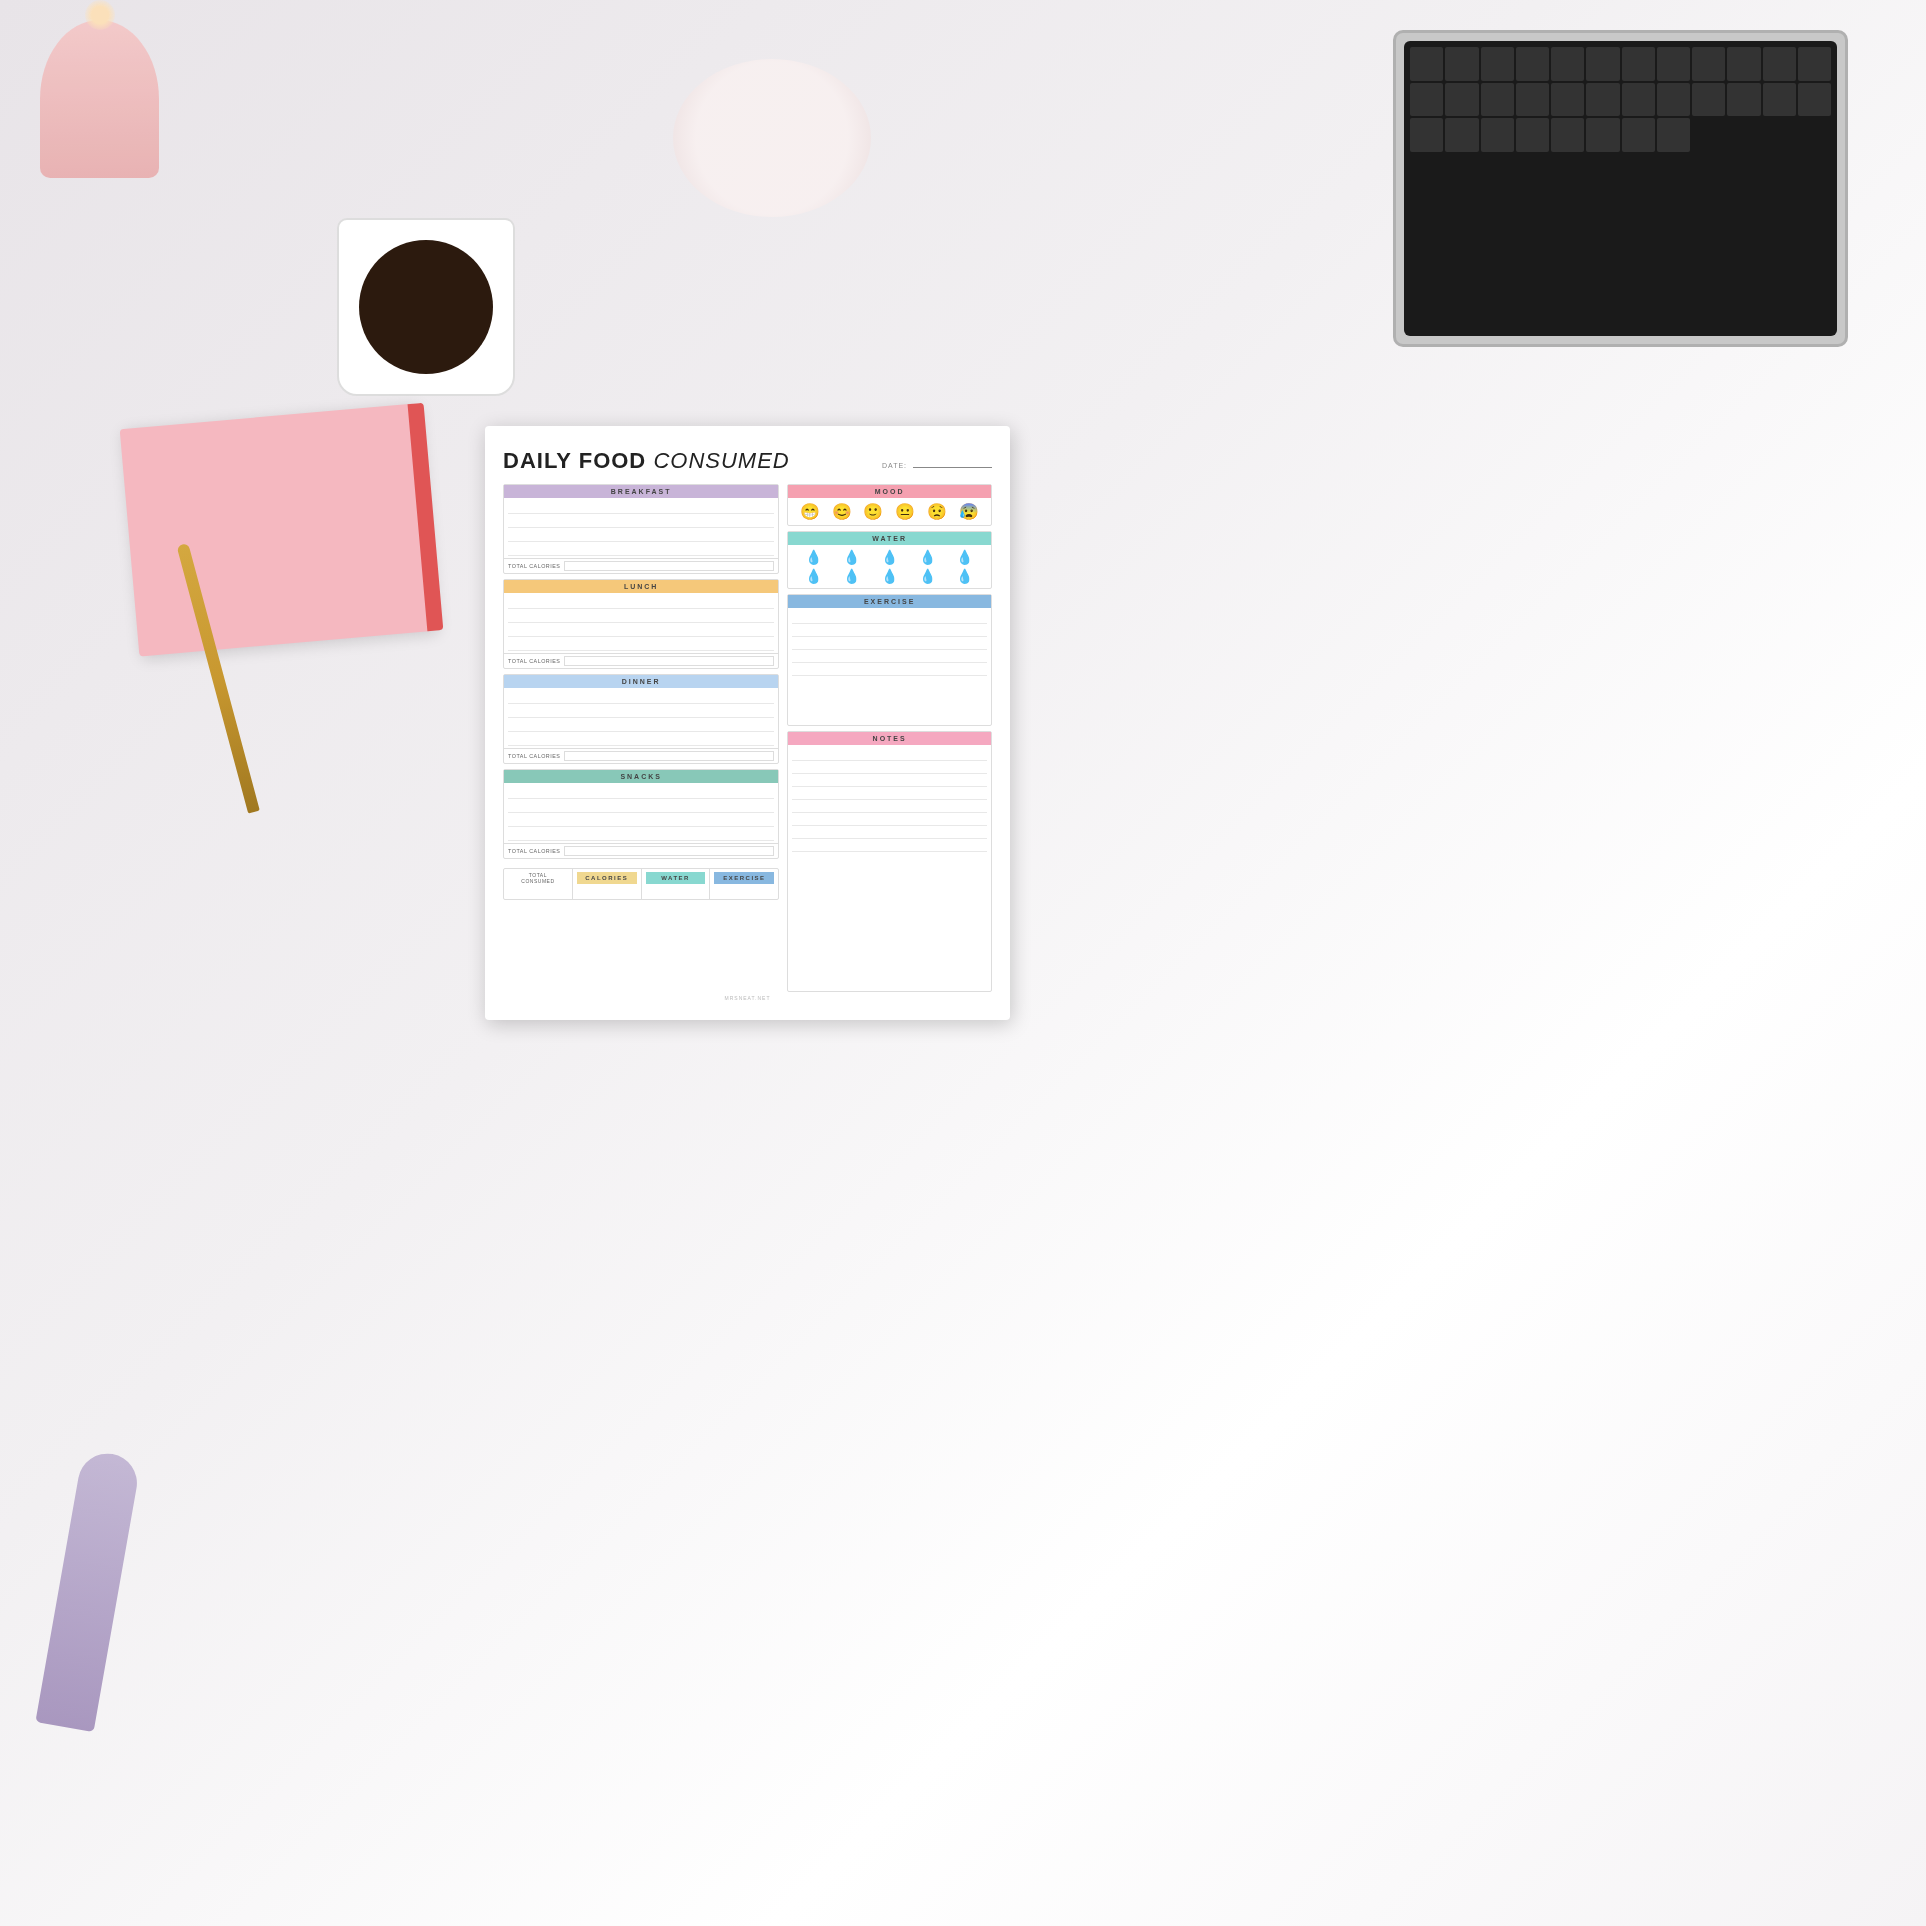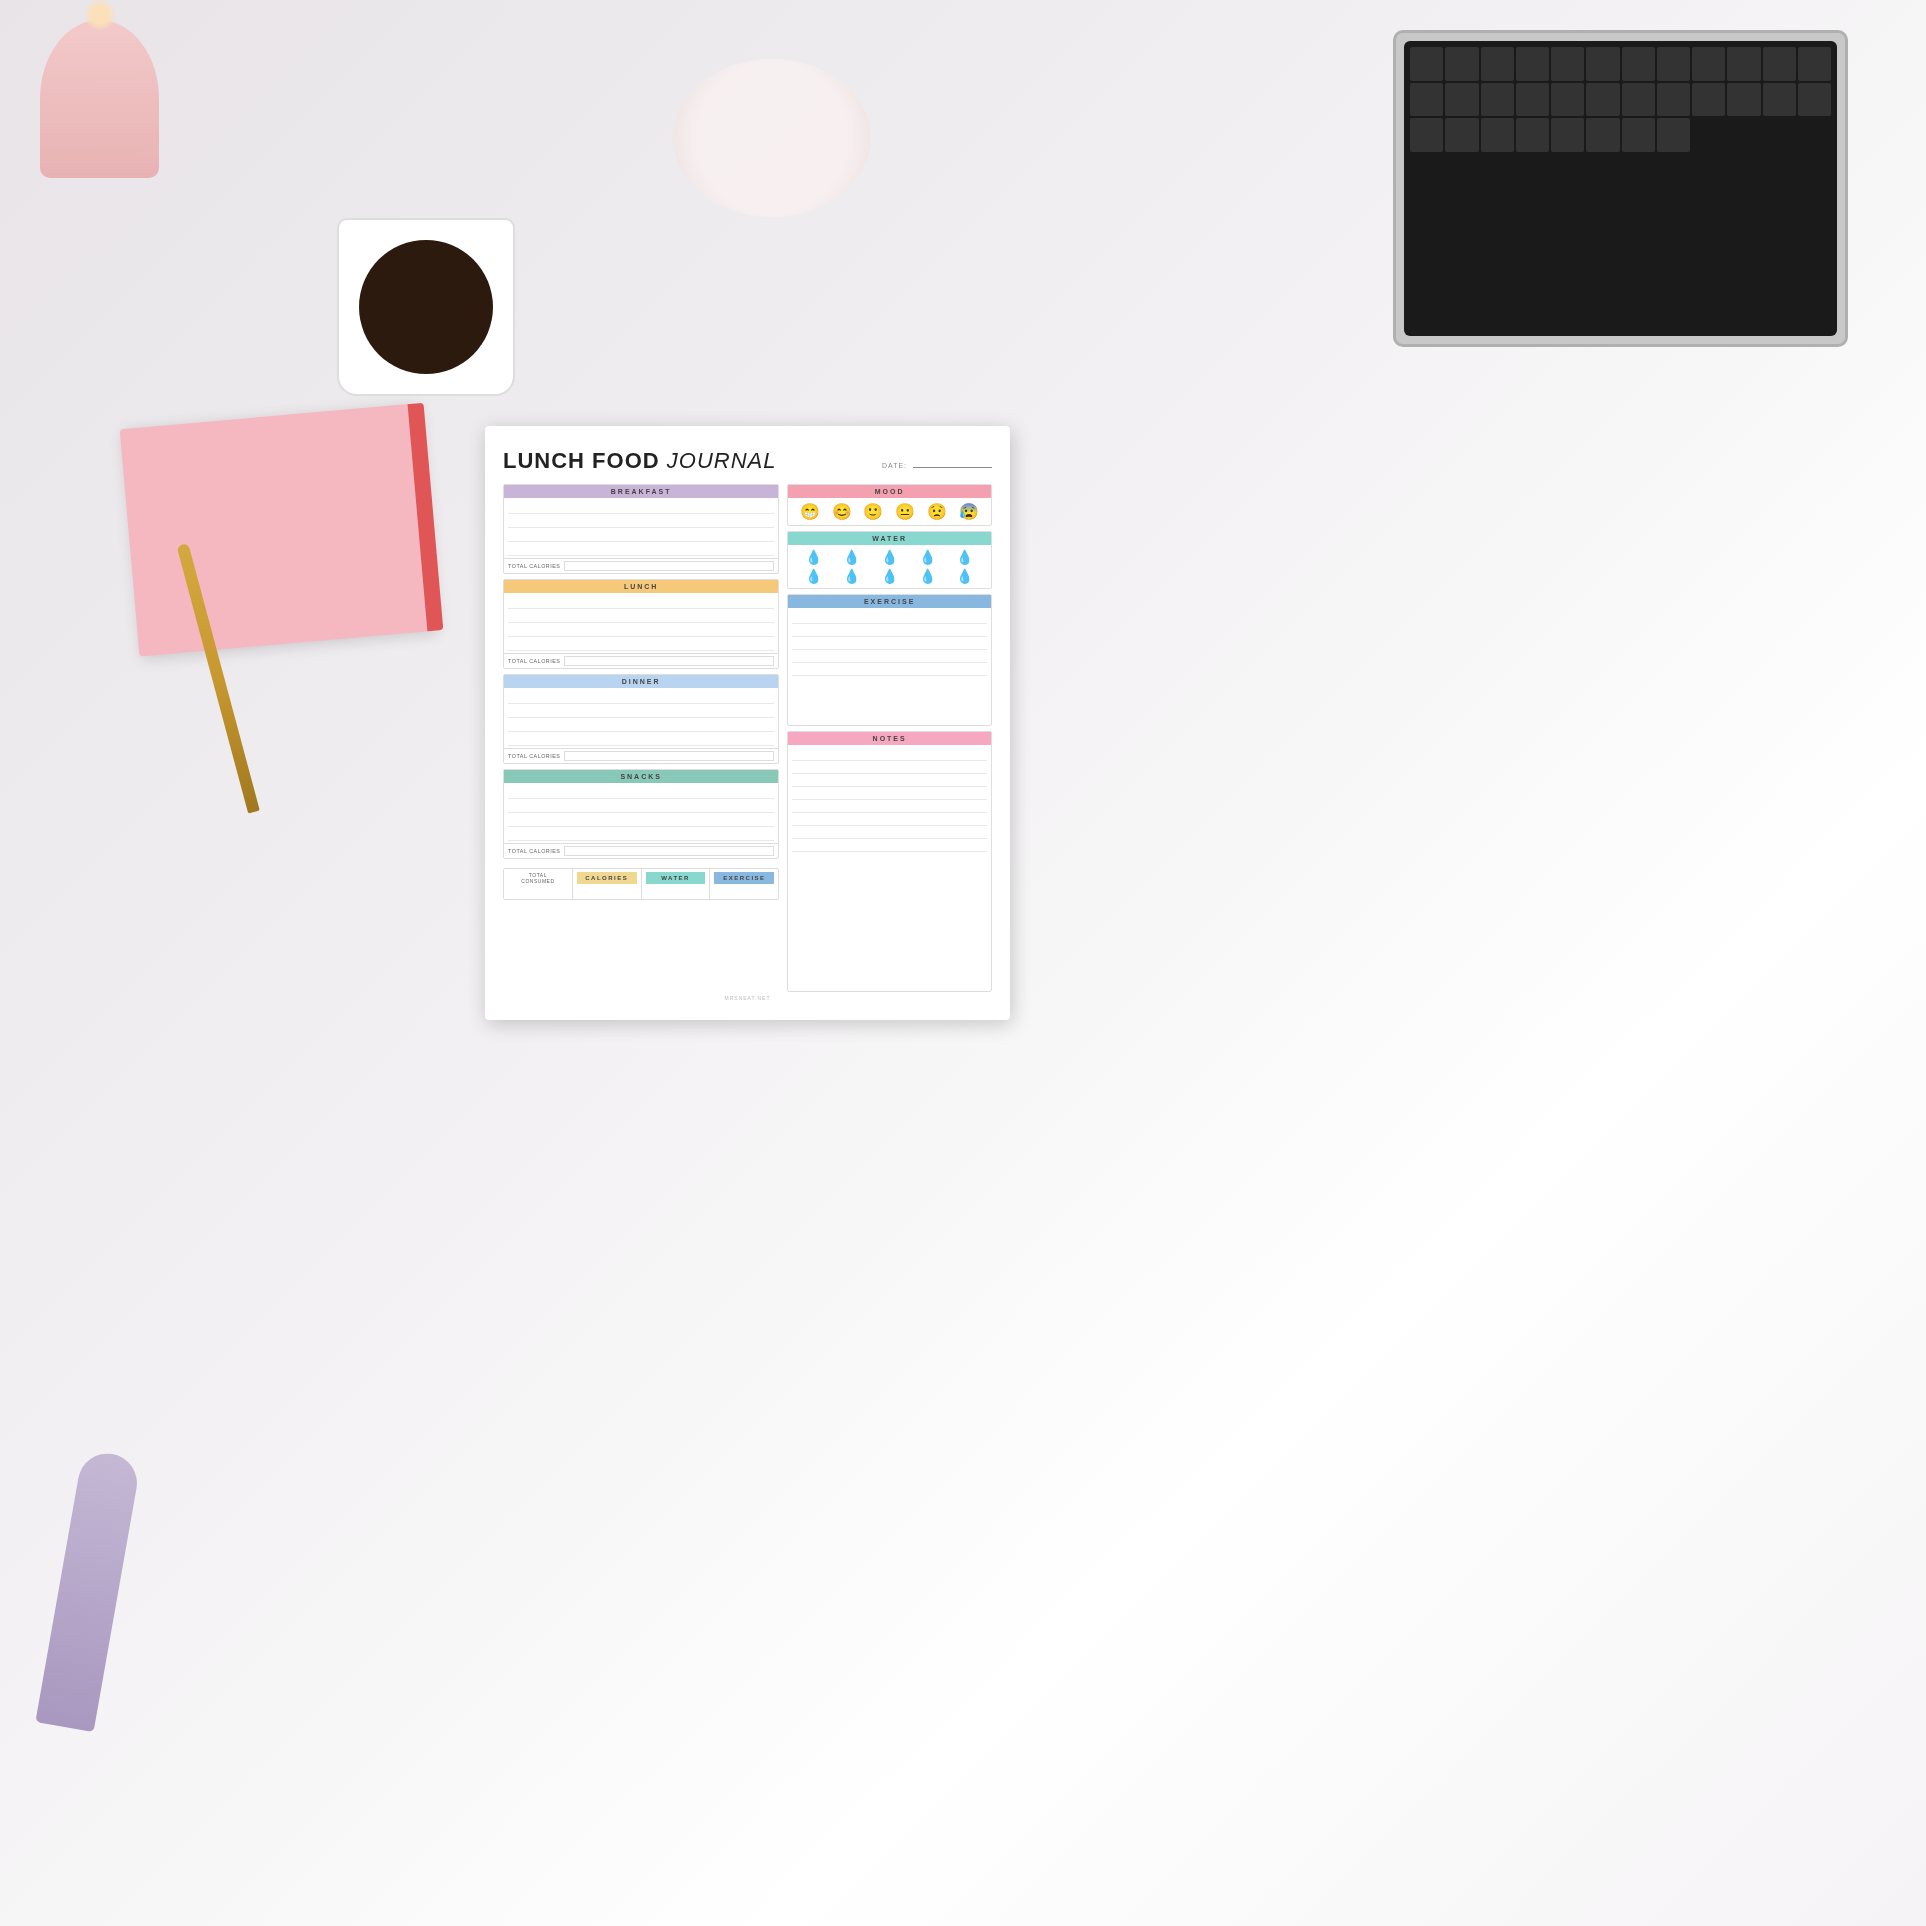--- a/index.html
+++ b/index.html
@@ -374,22 +374,22 @@
     <div class="key"></div>
       <div class="key"></div>
       <div class="key"></div>
       <div class="key"></div>
   </div>
 </div>
 
 <div class="journal-paper">
   <div style="display:flex; justify-content:space-between; align-items:baseline; margin-bottom:6px;">
     <div class="journal-title">
-      <span>LUNCH FOOD</span>
-      <span class="thin">JOURNAL</span>
+      <span>DAILY FOOD</span>
+      <span class="thin">CONSUMED</span>
     </div>
     <div class="date-line">
       <span>DATE:</span>
       <span class="date-underline"></span>
     </div>
   </div>
 
   <div class="journal-body">
 
     <div class="left-col">

